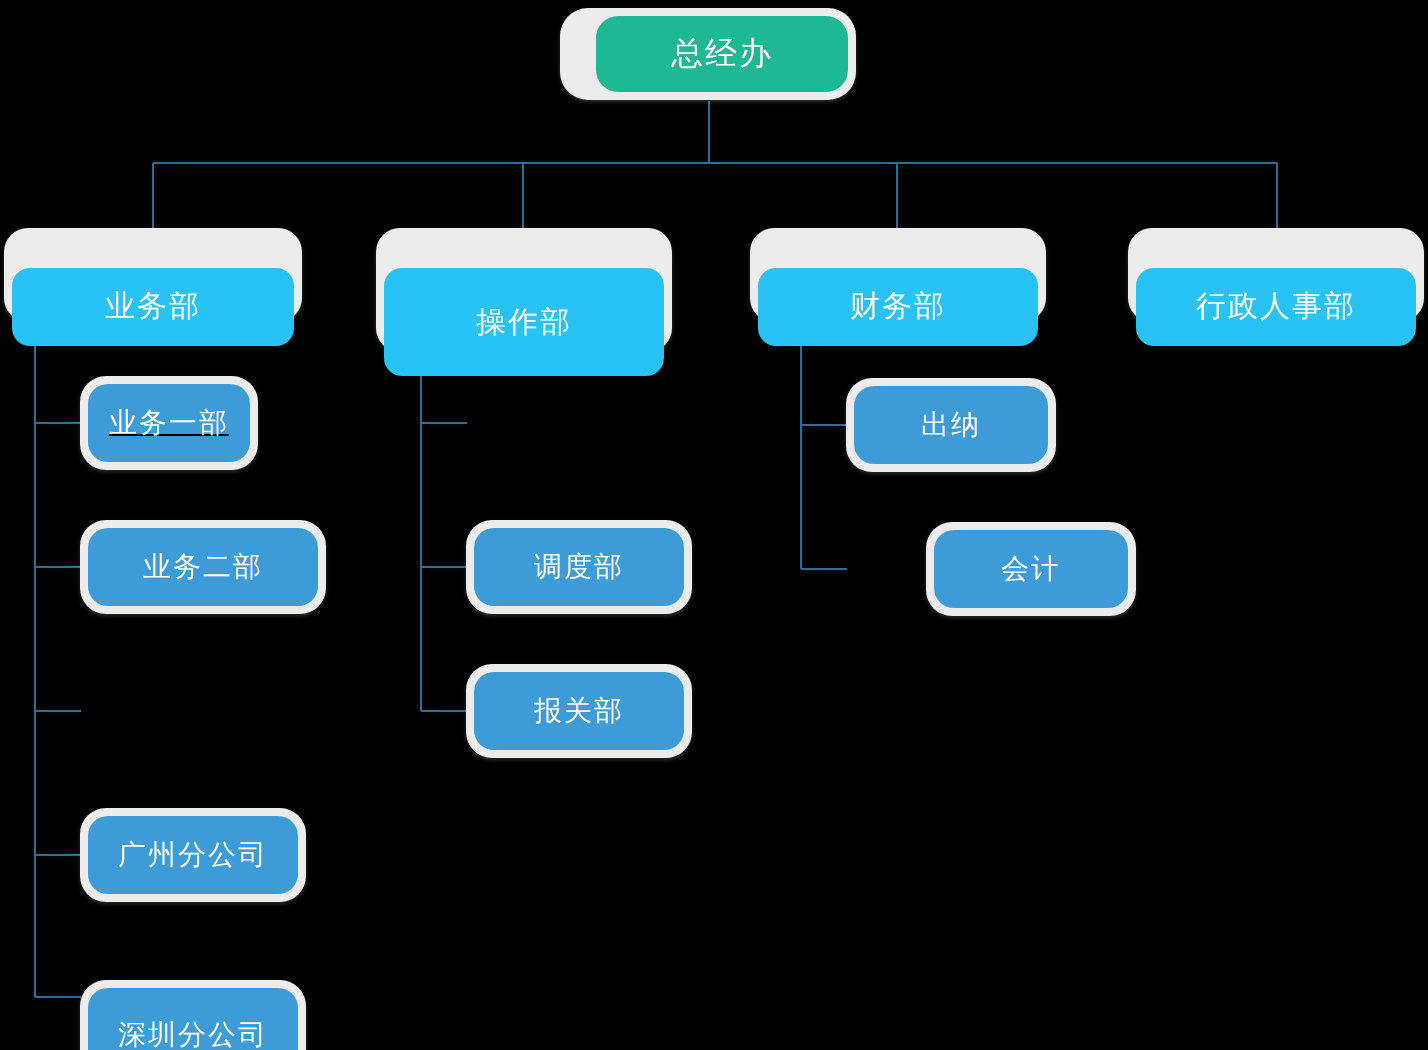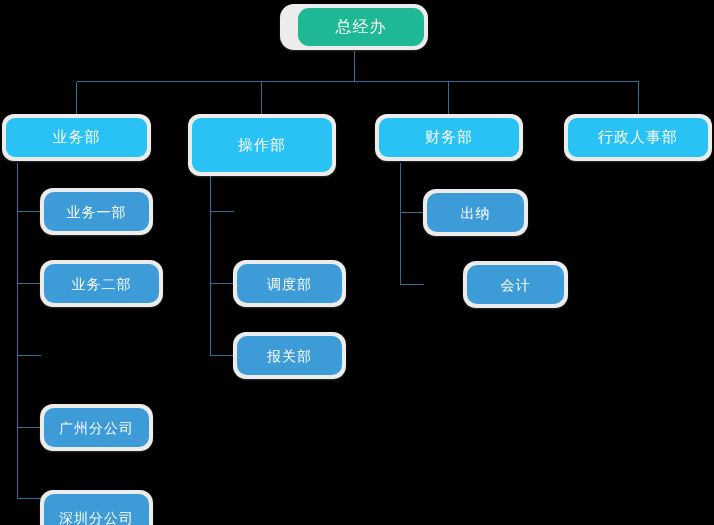--- a/index.html
+++ b/index.html
@@ -53,20 +53,21 @@
   .node.root .inner {
     background: #1fb894;
     border-radius: 11px;
     font-size: 16px;
   }
 
   
   .node.lvl2 .inner {
     background: #29c2f5;
     font-size: 15px;
+    margin-top: 16px;
   }
 
   
   .node.lvl3 { border-radius: 13px; }
   .node.lvl3 .inner {
     background: #3d9bd8;
     border-radius: 10px;
     font-size: 14px;
   }
 </style>
@@ -118,21 +119,21 @@
   </div>
 
   <div class="node lvl2" style="left:375px; top:114px; width:148px; height:47px;">
     <div class="inner">财务部</div>
   </div>
 
   <div class="node lvl2" style="left:564px; top:114px; width:148px; height:47px;">
     <div class="inner">行政人事部</div>
   </div>
 
-  <div class="node lvl3" style="left:40px; top:188px; width:113px; height:47px;">
+  <div class="node lvl3" style="left:40px; top:188px; width:89px; height:47px;text-decoration:underline;">
     <div class="inner">业务一部</div>
   </div>
 
   <div class="node lvl3" style="left:40px; top:260px; width:123px; height:47px;">
     <div class="inner">业务二部</div>
   </div>
 
 
   <div class="node lvl3" style="left:40px; top:404px; width:113px; height:47px;">
     <div class="inner">广州分公司</div>

